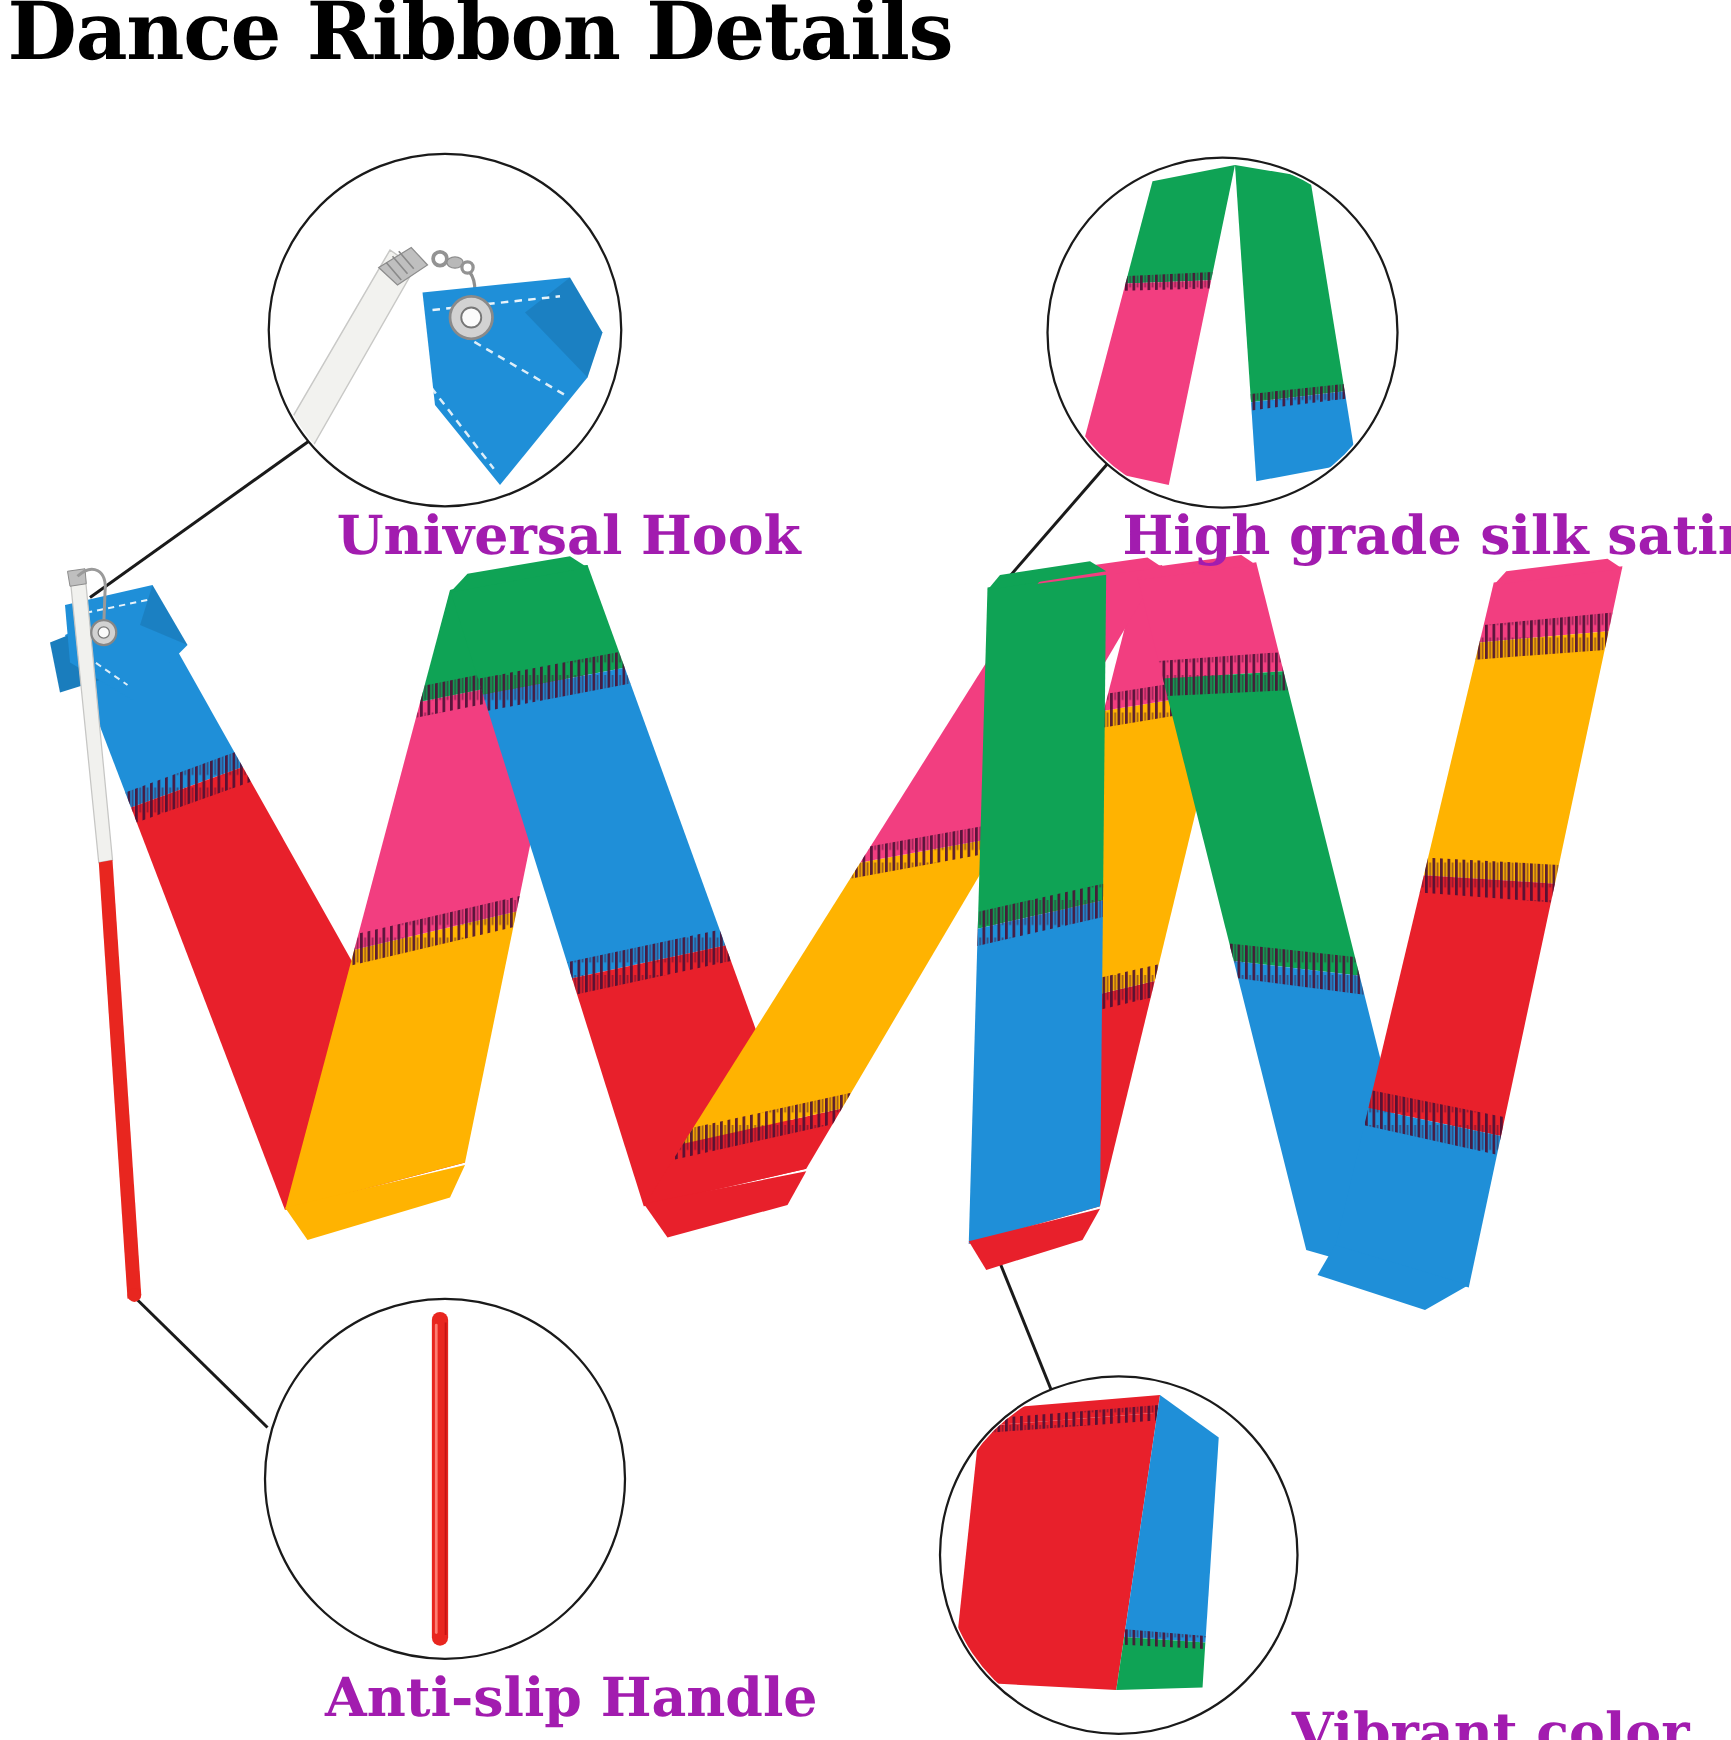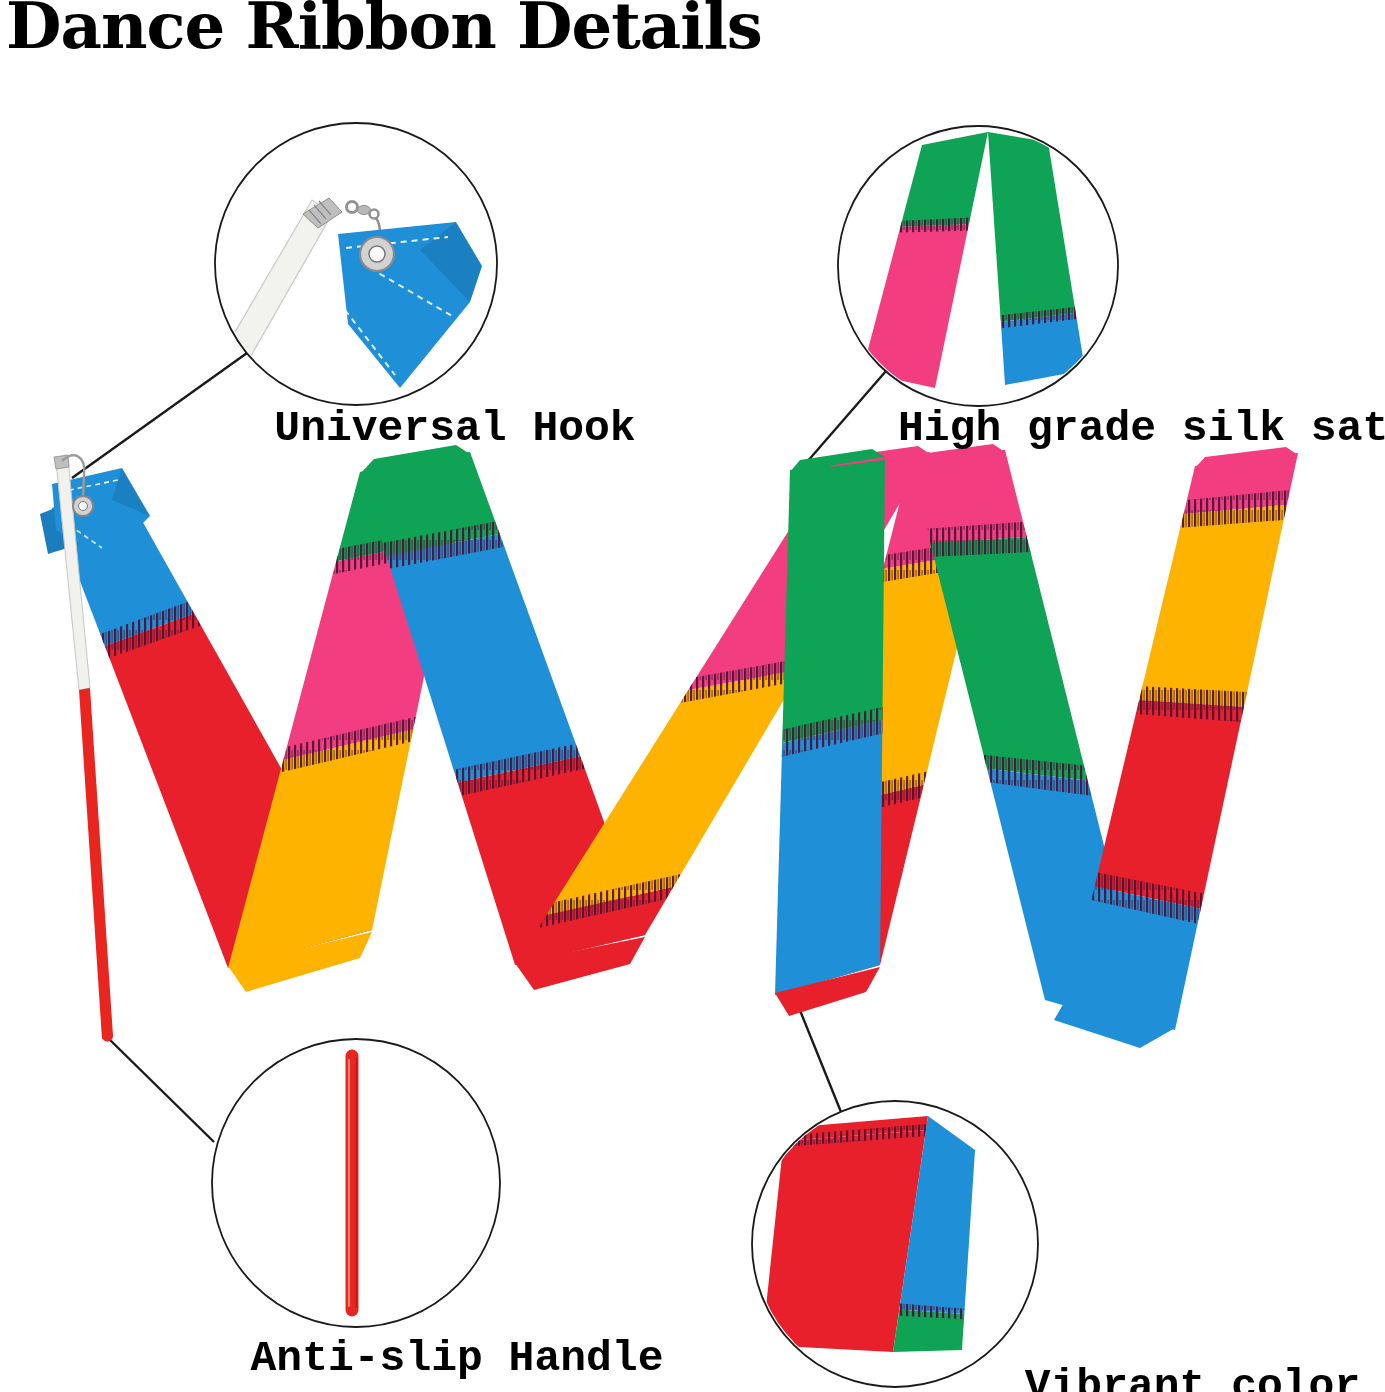--- a/index.html
+++ b/index.html
@@ -1,22 +1,22 @@
 <!DOCTYPE html>
 <html><head>
 <meta charset="utf-8">
 <style>
   html,body{margin:0;padding:0;background:#ffffff;}
   body{width:1385px;height:1392px;position:relative;overflow:hidden;
        font-family:"DejaVu Serif","Liberation Serif",serif;}
   #scene{position:absolute;left:0;top:0;width:1385px;height:1392px;}
   .title{position:absolute;left:6px;top:-12px;font-size:64px;font-weight:bold;
          color:#000;letter-spacing:-1px;white-space:nowrap;}
-  .callout-label{position:absolute;font-size:43px;font-weight:bold;color:#000000;
-         text-align:center;white-space:nowrap;font-family:Liberation Mono, monospace;}
+  .callout-label{position:absolute;font-size:43px;font-weight:bold;color:#a21caf;
+         text-align:center;white-space:nowrap;}
   .lbl-uh{left:230px;top:404px;width:450px;}
   .lbl-ss{left:898px;top:404px;width:487px;}
   .lbl-as{left:232px;top:1334px;width:450px;}
   .lbl-vc{left:1000px;top:1362px;width:385px;}
 </style>
 </head>
 <body>
 
 <svg id="scene" viewBox="0 0 1385 1392" xmlns="http://www.w3.org/2000/svg">
   <defs>

